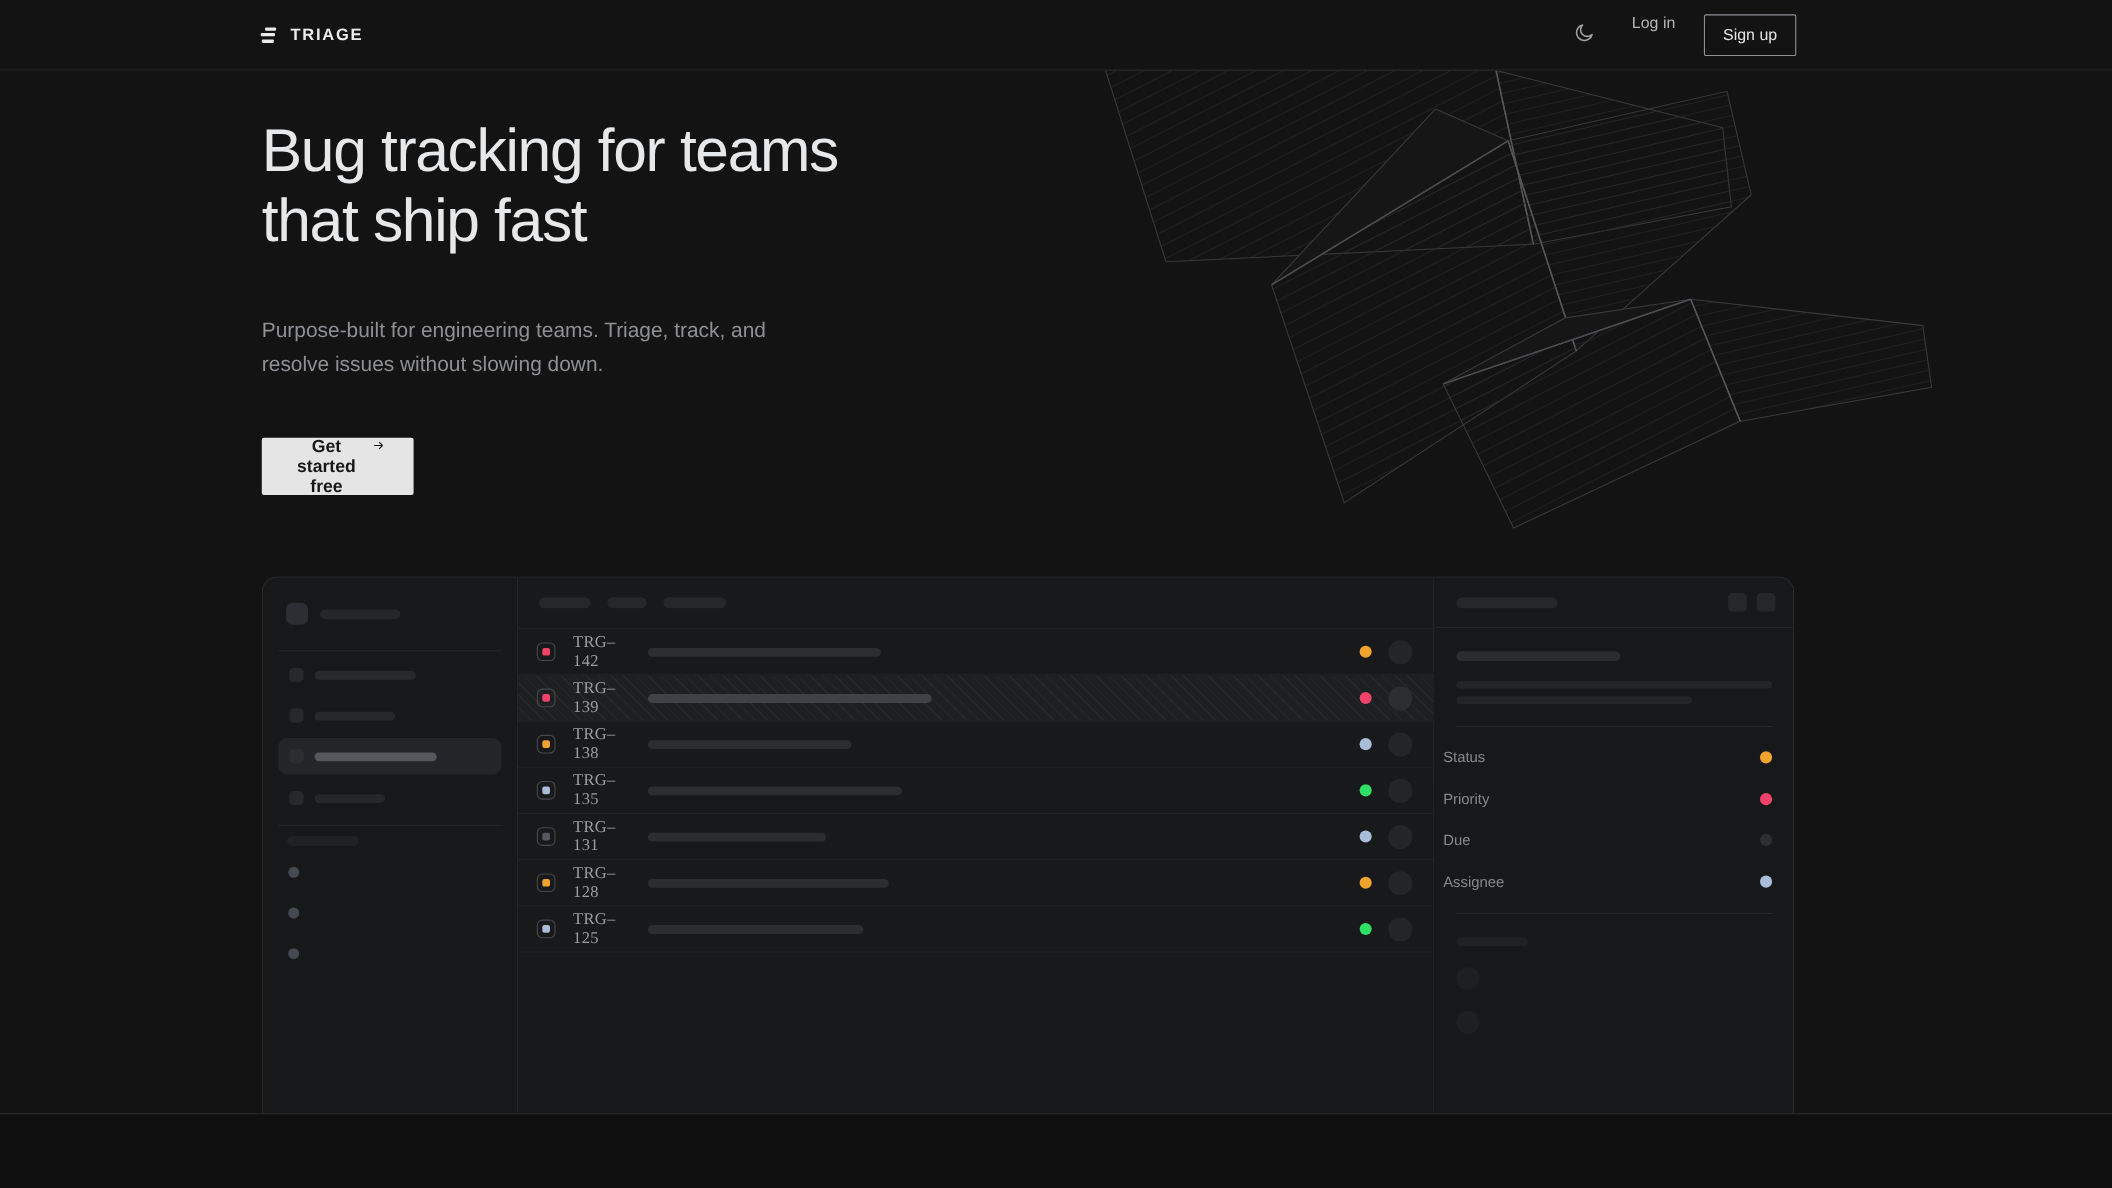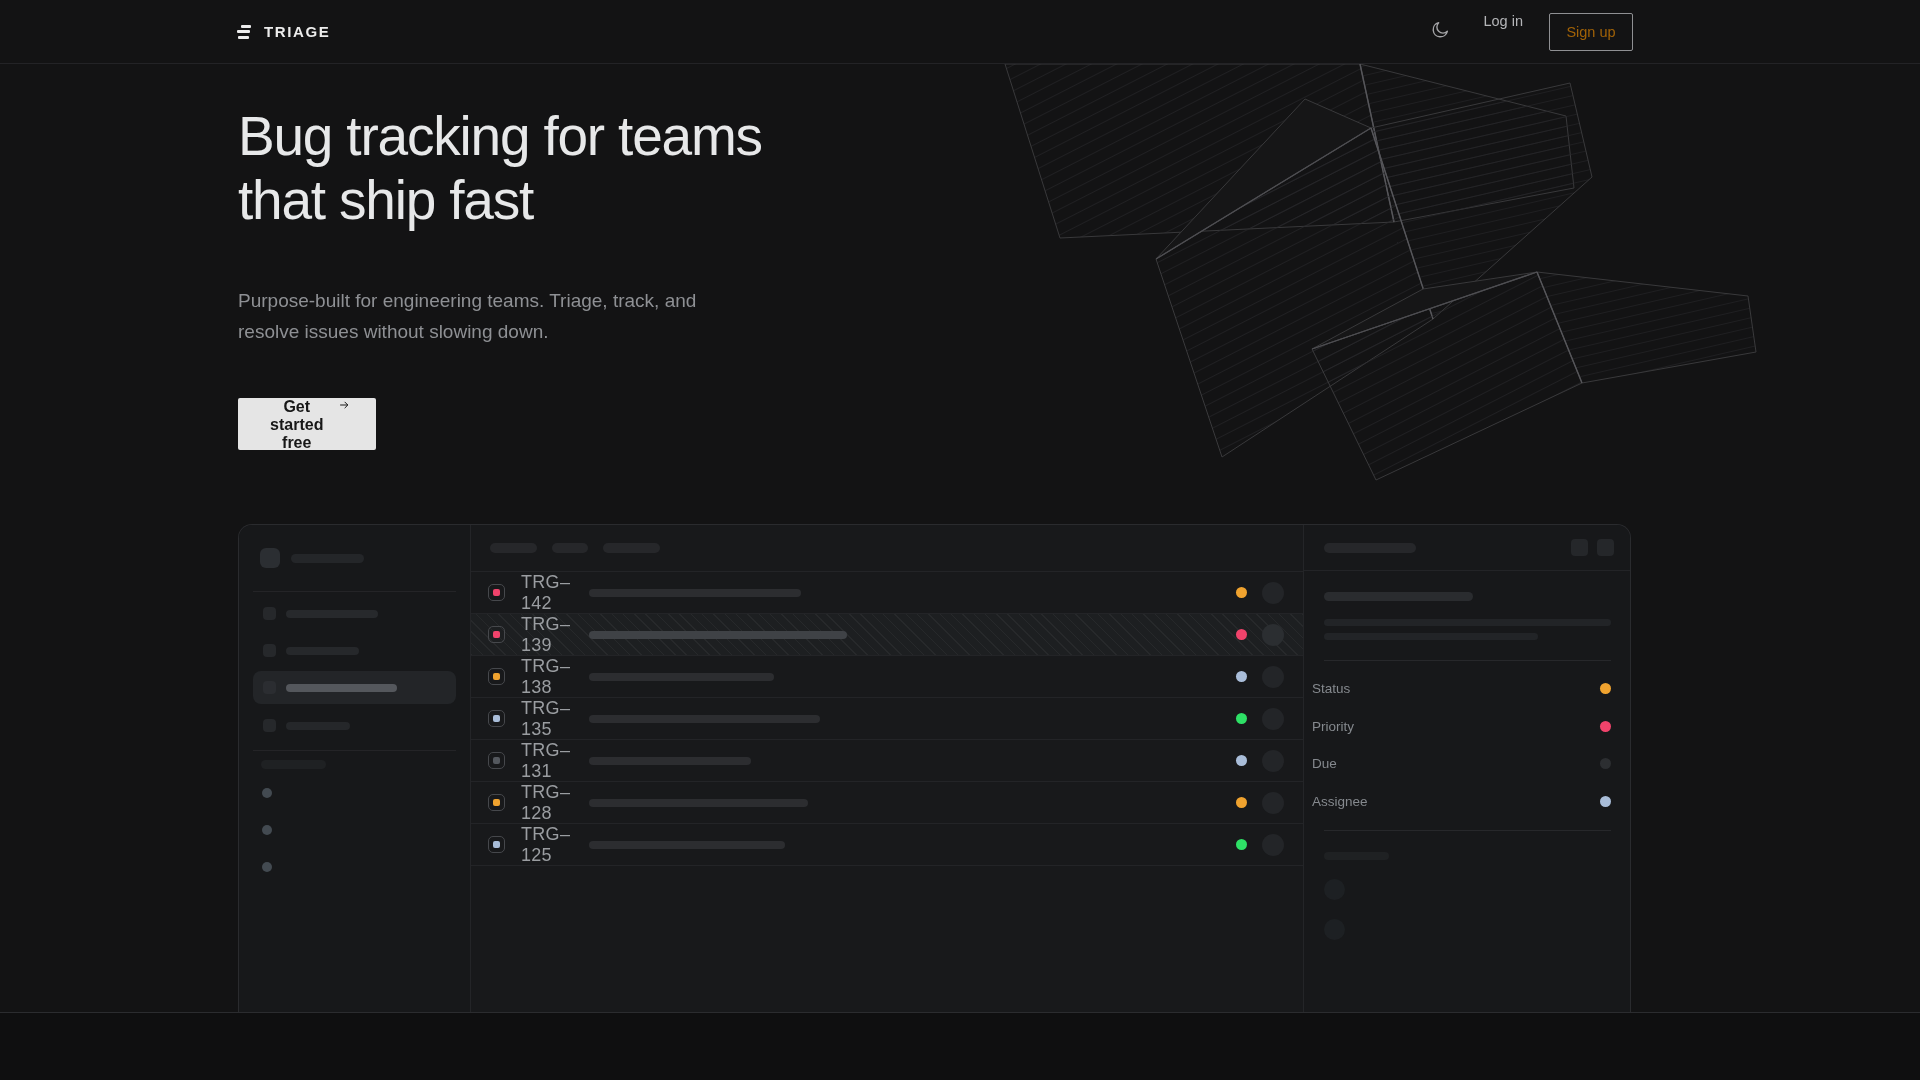--- a/index.html
+++ b/index.html
@@ -31,21 +31,21 @@
   .brand-mark i:nth-child(1){ width:10px; margin-left:4px; }
   .brand-mark i:nth-child(2){ width:13px; }
   .brand-mark i:nth-child(3){ width:11px; margin-left:1px; }
   .brand-name { font-size:15px; font-weight:bold; letter-spacing:1.6px; color:#ececec; }
   .nav-right { display:flex; align-items:flex-start; gap:26px; }
   .theme-toggle { width:34px; height:34px; display:flex; align-items:center; justify-content:center; cursor:pointer; }
   .login-link { font-size:14.5px; color:#b4b5b8; cursor:pointer; }
   .signup-btn {
     width:84px; height:38px; display:flex; align-items:center; justify-content:center;
     border:1px solid #8f9093; border-radius:2px; background:transparent;
-    color:#a16207; font-size:14.5px; font-family:inherit; cursor:pointer;
+    color:#e5e5e5; font-size:14.5px; font-family:inherit; cursor:pointer;
   }
 
   
   .hero { position:absolute; left:238px; top:0; z-index:2; }
   .hero-title {
     position:absolute; left:0; top:104px; width:760px;
     font-size:55px; line-height:64px; font-weight:500;
     letter-spacing:-1.2px; color:#e7e8e9; white-space:nowrap;
   }
   .hero-sub {
@@ -94,21 +94,21 @@
   }
   .issue-row.hatched {
     background-color:#1d1f21;
     background-image:repeating-linear-gradient(45deg, rgba(255,255,255,0.045) 0 1px, transparent 1px 8px);
   }
   .issue-check {
     width:17px; height:17px; border:1.4px solid #46484c; border-radius:5px;
     display:flex; align-items:center; justify-content:center; flex:none;
   }
   .issue-check-inner { width:7px; height:7px; border-radius:2px; }
-  .issue-id { margin-left:16px; width:52px; font-size:18px; letter-spacing:0.3px; color:#9a9da1; flex:none; }
+  .issue-id { margin-left:16px; width:52px; font-size:15px; letter-spacing:0.3px; color:#9a9da1; flex:none;font-family:Liberation Serif, serif; }
   .issue-bar { margin-left:16px; height:8px; border-radius:4px; background:#2c2d30; }
   .issue-row.hatched .issue-bar { background:#3f4246; }
   .issue-dot { margin-left:auto; width:11px; height:11px; border-radius:50%; flex:none; }
   .issue-avatar { margin-left:15px; width:22px; height:22px; border-radius:50%; background:#232528; flex:none; }
   .issue-row.hatched .issue-avatar { background:#2b2e31; }
 
   
   .m-panel { position:relative; background:#17181a; }
   .pn-header { height:46px; border-bottom:1px solid #232427; display:flex; align-items:center; padding:0 16px 0 20px; }
   .pn-header-pill { width:92px; height:10px; }

